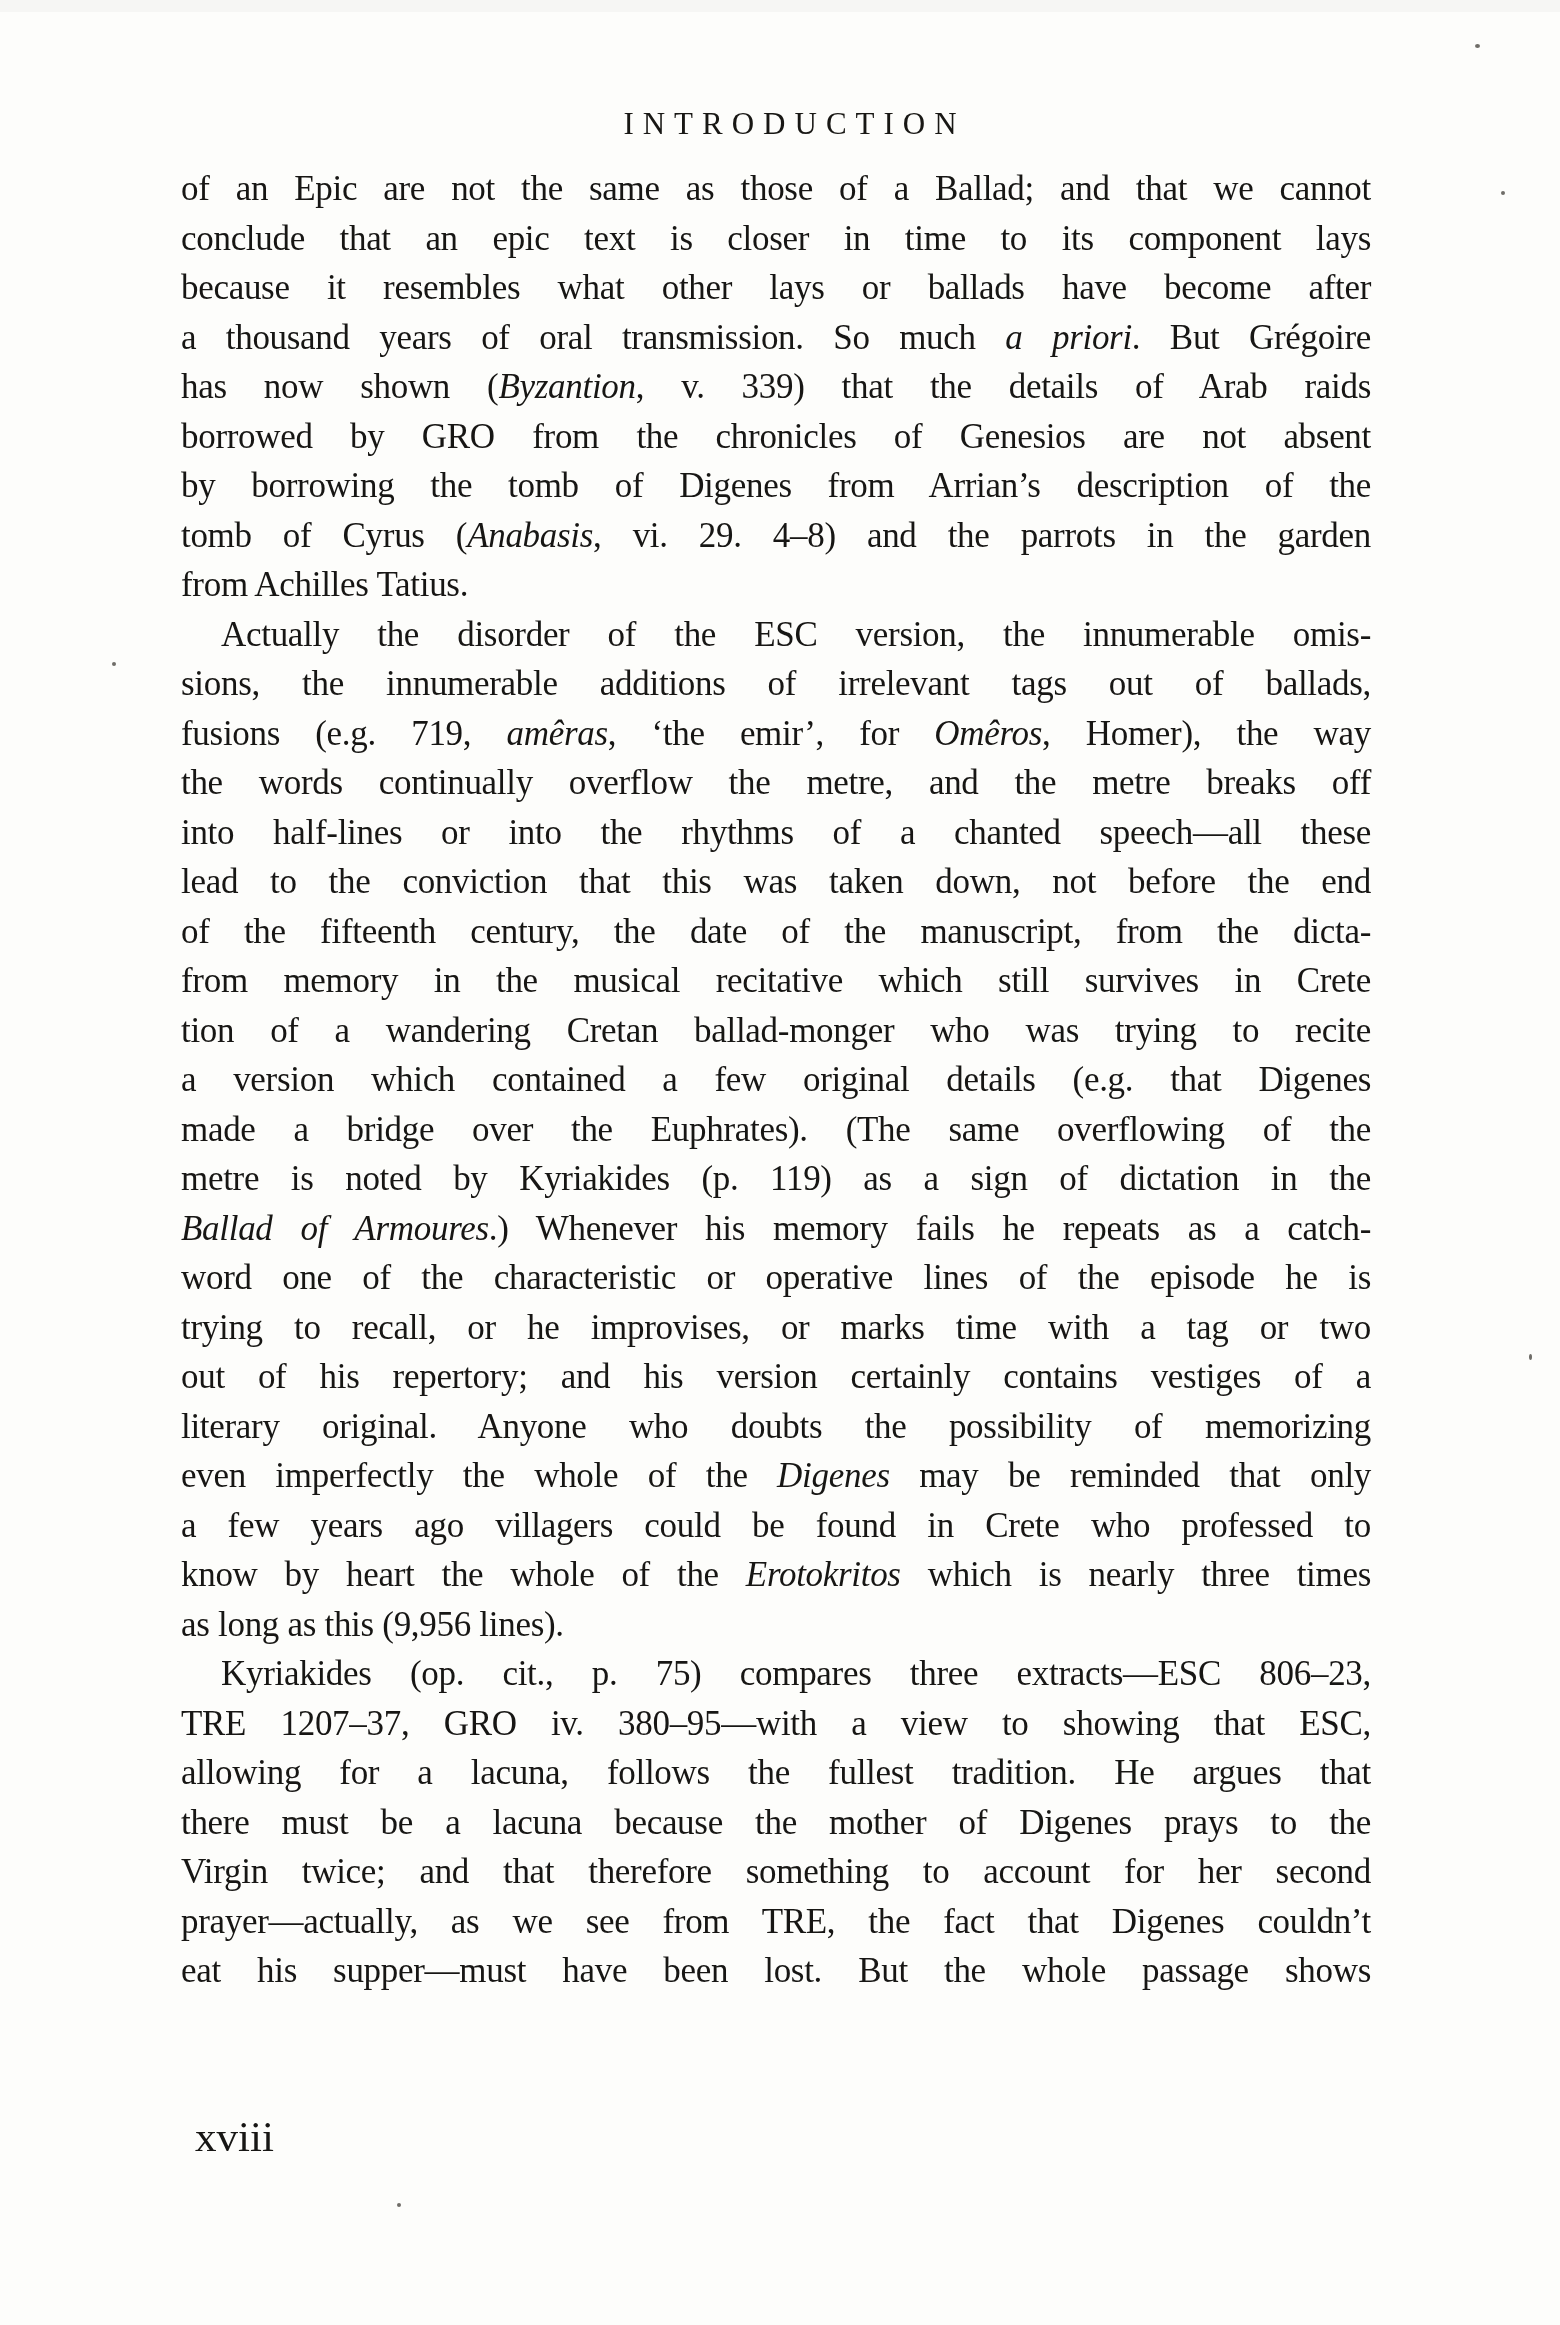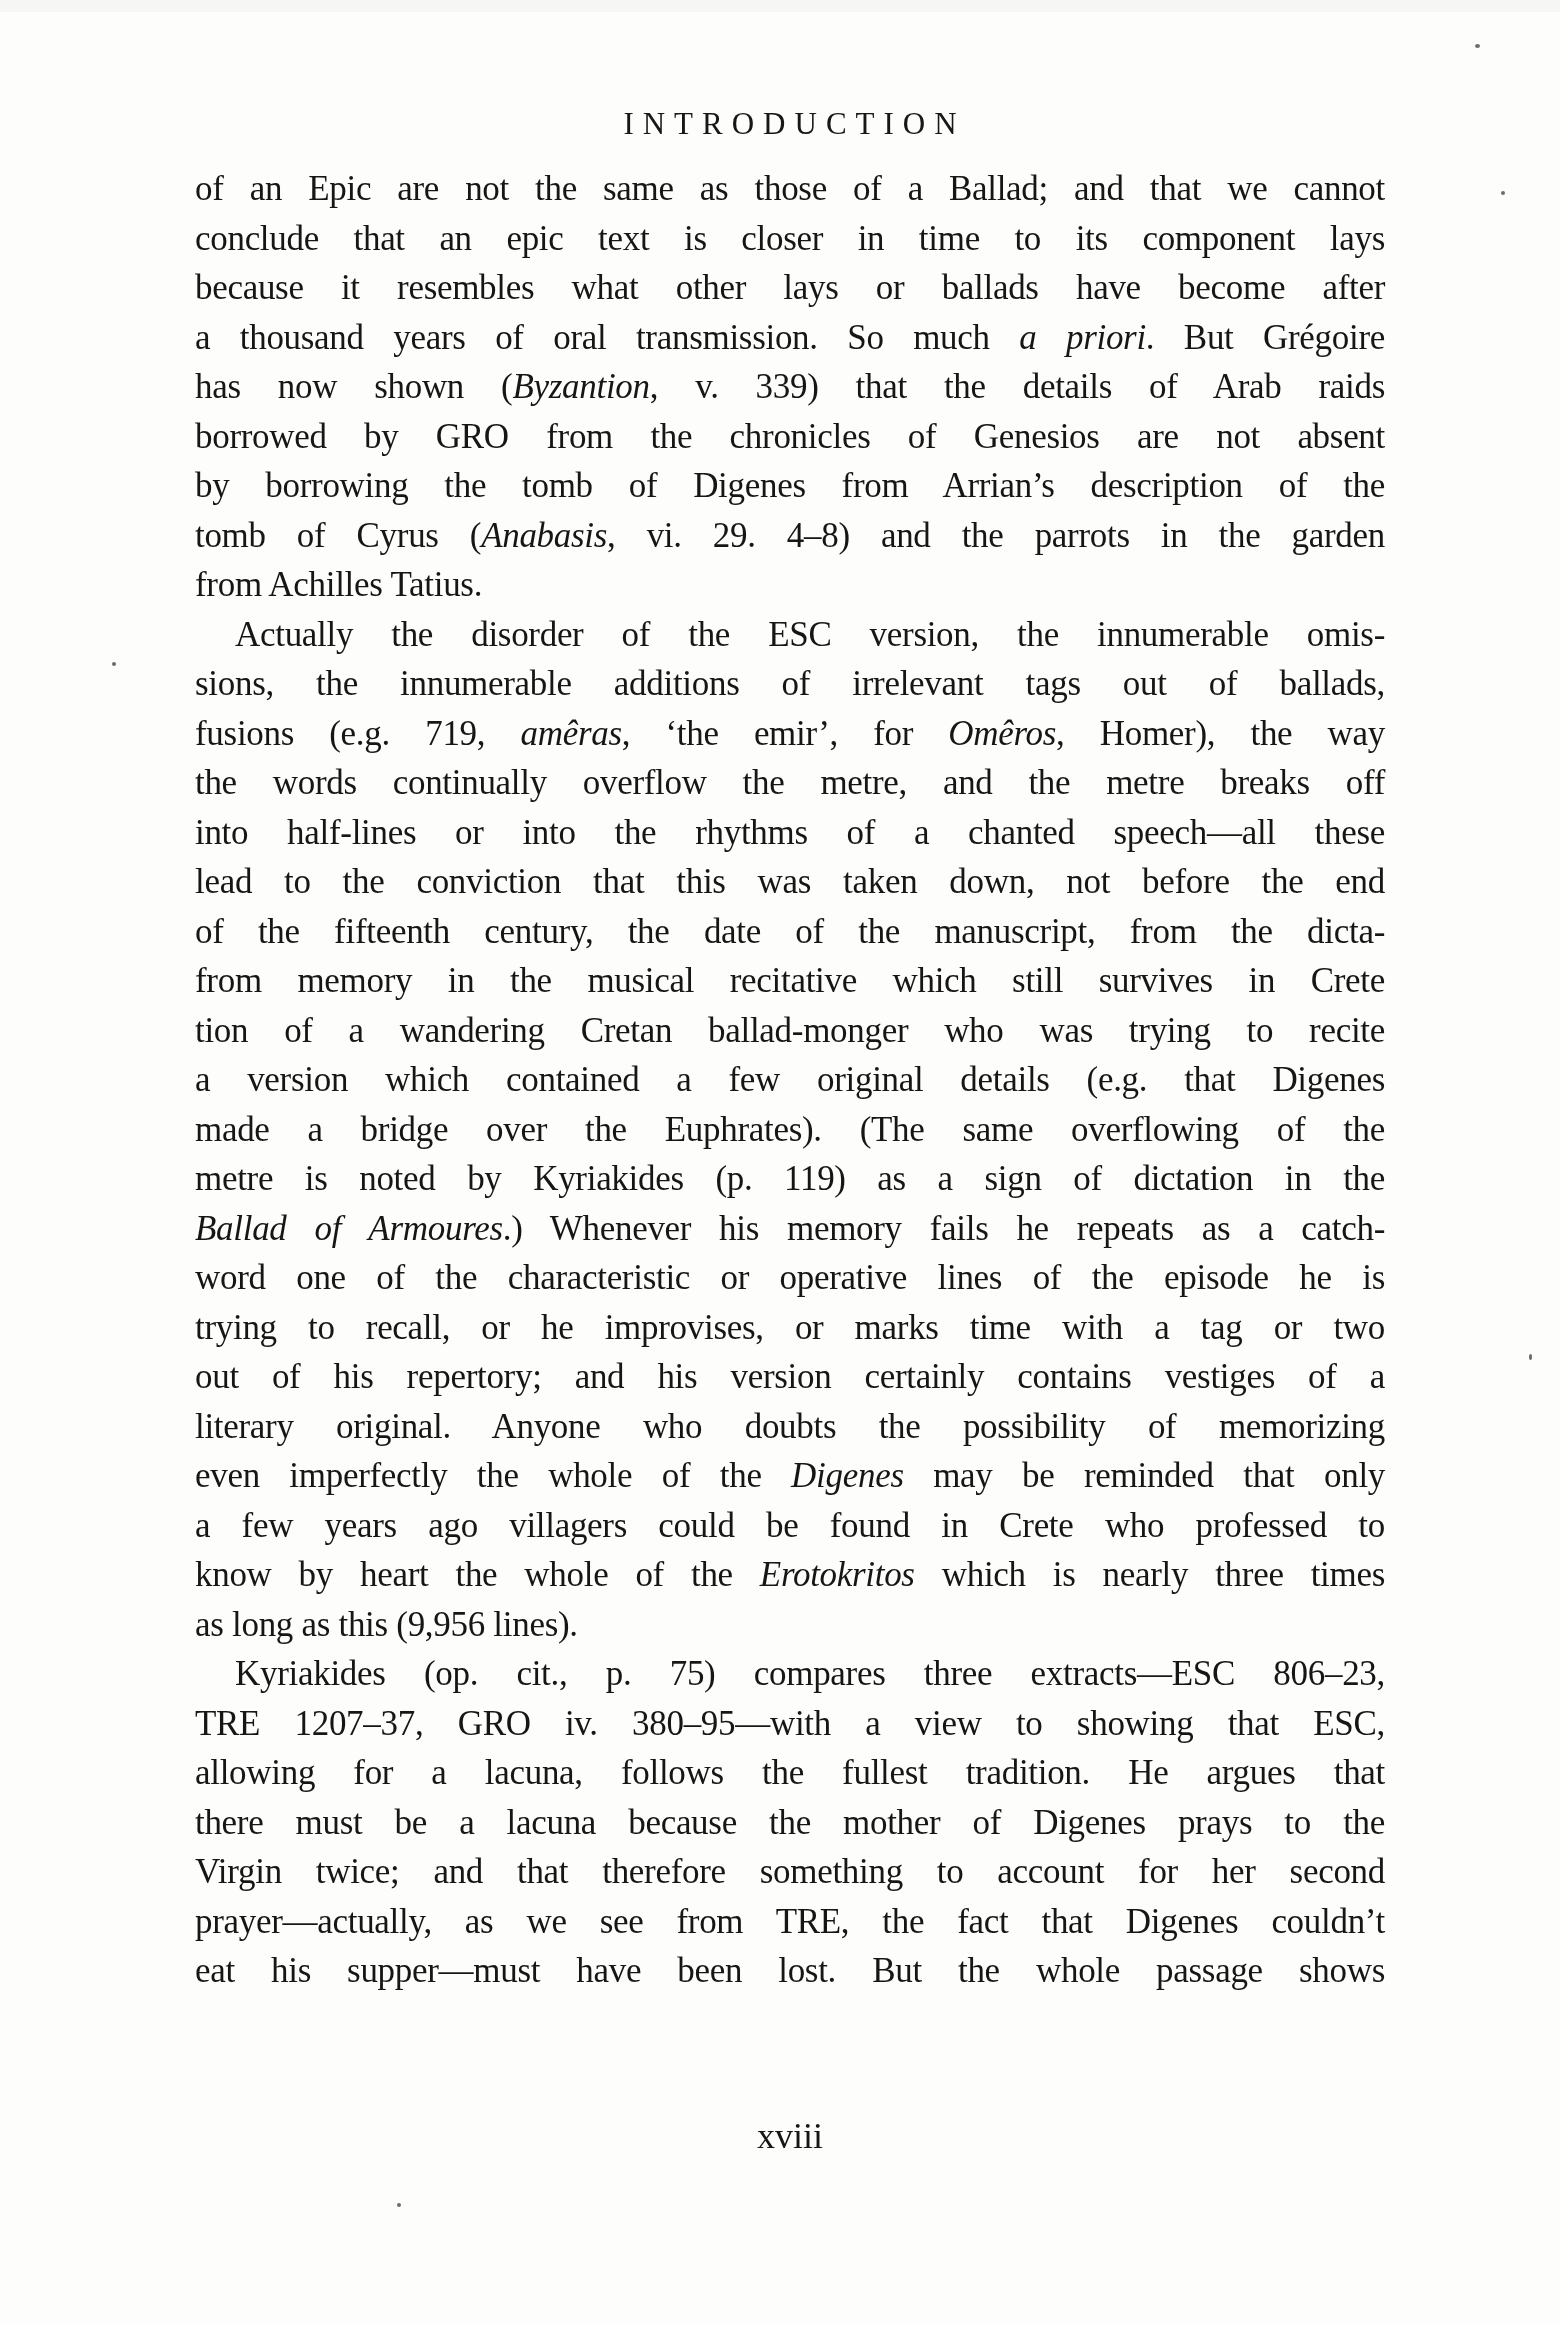--- a/index.html
+++ b/index.html
@@ -21,42 +21,42 @@
     top: 96px; left: 195px; width: 1190px;
     text-align: center;
     font-size: 31px;
     letter-spacing: 9px;
     text-indent: 9px;
     line-height: 31px;
     color: #181714;
   }
   .text-block {
     position: absolute;
-    top: 152px; left: 195px; width: 1190px;
+    top: 152px; left: 181px; width: 1190px;
     font-size: 35px;
     line-height: 49.5px;
     letter-spacing: -0.3px;
     color: #171614;
   }
   .line {
     text-align: justify;
     text-align-last: justify;
   }
   .line.end {
     text-align-last: left;
   }
   .line.indent {
     text-indent: 40px;
   }
   .line em { font-style: italic; }
   .folio {
     position: absolute;
     top: 2100px; left: 195px; width: 1190px;
-    text-align: center;
-    font-size: 36px;
+    text-align: left;
+    font-size: 43px;
     line-height: 49px;
     color: #171614;
   }
   .speck {
     position: absolute;
     background: #6f6d68;
     border-radius: 50%;
   }
   .speck.s1 { left: 1475px; top: 32px;  width: 5px; height: 4px; }
   .speck.s2 { left: 1501px; top: 179px; width: 4px; height: 4px; }

